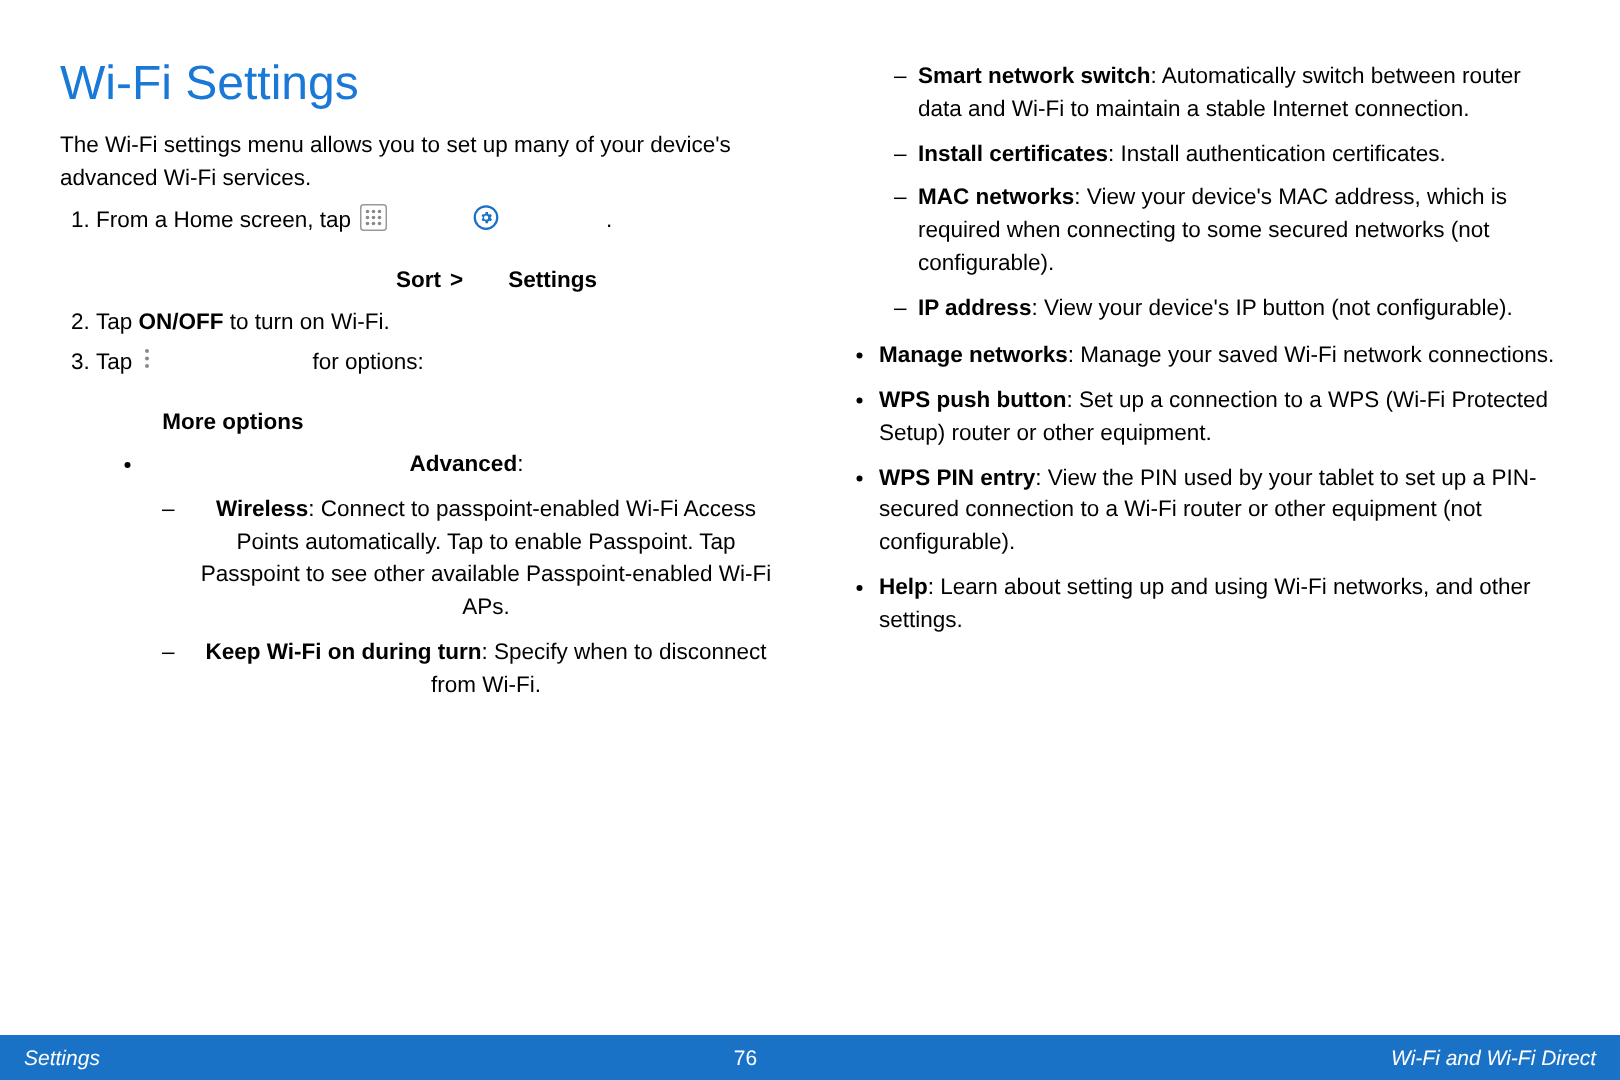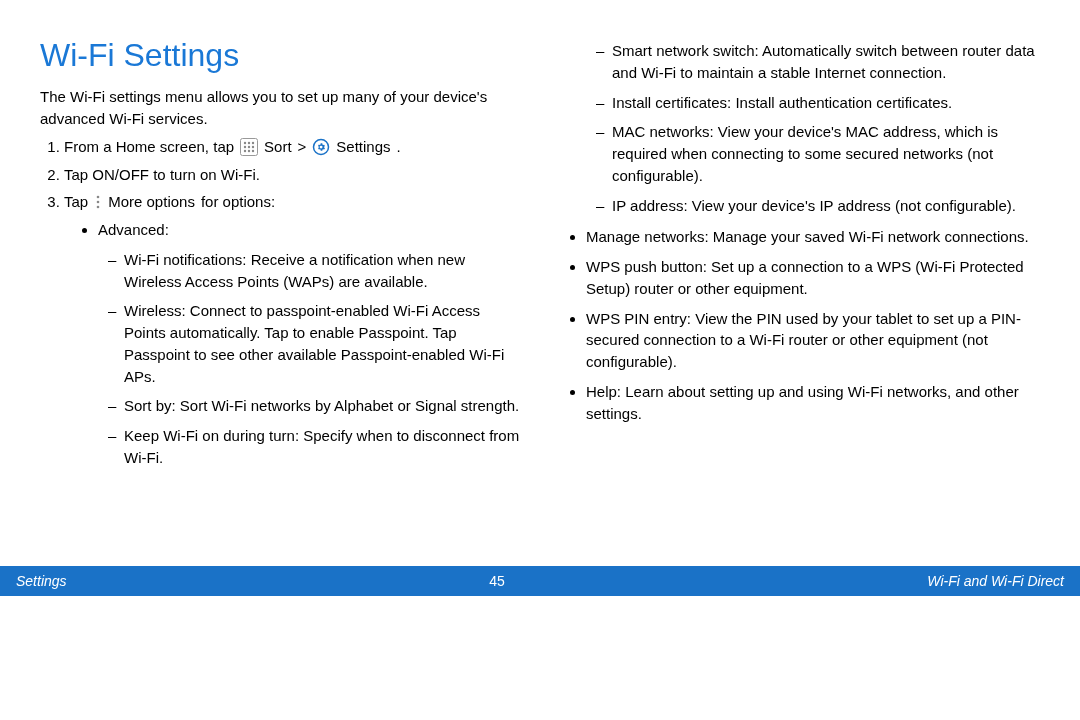--- a/index.html
+++ b/index.html
@@ -8,21 +8,21 @@
     width: 1080px;
     height: 720px;
     font-family: Arial, Helvetica, sans-serif;
     background: #fff;
     color: #000;
     overflow: hidden;
   }
   .page {
     display: flex;
     flex-direction: column;
-    height: 596px;
+    height: 720px;
     padding: 32px 40px 0 40px;
     box-sizing: border-box;
   }
   .columns {
     display: flex;
     flex: 1;
     gap: 32px;
   }
   .col {
     flex: 1;
@@ -39,49 +39,50 @@
   }
   ol.steps {
     padding-left: 24px;
     margin: 0 0 4px 0;
   }
   ol.steps > li {
     margin: 6px 0;
   }
   .step-line {
     display: flex;
-    align-items: center;
+    align-items: flex-start;
     flex-wrap: wrap;
     gap: 6px;
   }
   ul.bullets {
     padding-left: 18px;
     margin: 6px 0 0 16px;
     list-style: disc;
+    text-align: center;
   }
   ul.bullets > li {
     margin: 6px 0;
   }
   ul.dashes {
     padding-left: 16px;
     margin: 4px 0 0 0;
     list-style: none;
   }
   ul.dashes > li {
     position: relative;
     margin: 8px 0;
     padding-left: 10px;
   }
   ul.dashes > li::before {
     content: "–";
     position: absolute;
     left: -6px;
     color: #000;
   }
-  .bold { font-weight: 400; }
+  .bold { font-weight: 700; margin-top: 40px; }
   .apps-icon, .gear-icon, .more-icon {
     display: inline-flex;
     align-items: center;
     justify-content: center;
     vertical-align: middle;
   }
   .footer {
     background: #1a72c7;
     color: #fff;
     display: flex;
@@ -158,45 +159,43 @@
                 </svg>
             </span>
             <span class="bold">More options</span>
             <span> for options:</span>
           </span>
 
           <ul class="bullets">
             <li>
               <span class="bold">Advanced</span>:
               <ul class="dashes" id="left-dashes">
-                  <li><span class="bold">Wi-Fi notifications</span><span>: Receive a notification when new Wireless Access Points (WAPs) are available.</span></li>
                   <li><span class="bold">Wireless</span><span>: Connect to passpoint-enabled Wi-Fi Access Points automatically. Tap  to enable Passpoint. Tap Passpoint to see other available Passpoint-enabled Wi-Fi APs.</span></li>
-                  <li><span class="bold">Sort by</span><span>: Sort Wi-Fi networks by Alphabet  or Signal strength.</span></li>
                   <li><span class="bold">Keep Wi-Fi on during turn</span><span>: Specify when to disconnect from Wi-Fi.</span></li>
                 </ul>
             </li>
           </ul>
         </li>
       </ol>
     </div>
 
     <div class="col">
       <ul class="dashes" style="margin-left:30px;margin-top:6px" id="right-dashes">
           <li><span class="bold">Smart network switch</span><span>: Automatically switch between router data and Wi-Fi to maintain a stable Internet connection.</span></li>
           <li><span class="bold">Install certificates</span><span>: Install authentication certificates.</span></li>
           <li><span class="bold">MAC networks</span><span>: View your device's MAC address, which is required when connecting to some secured networks (not configurable).</span></li>
-          <li><span class="bold">IP address</span><span>: View your device's IP address (not configurable).</span></li>
+          <li><span class="bold">IP address</span><span>: View your device's IP button (not configurable).</span></li>
         </ul>
       <ul class="bullets-top" style="margin-left:14px;margin-top:10px" id="right-bullets">
           <li><span class="bold">Manage networks</span><span>: Manage your saved Wi-Fi network connections.</span></li>
           <li><span class="bold">WPS push button</span><span>: Set up a connection to a WPS (Wi-Fi Protected Setup) router or other equipment.</span></li>
           <li><span class="bold">WPS PIN entry</span><span>: View the PIN used by your tablet to set up a PIN-secured connection to a Wi-Fi router or other equipment (not configurable).</span></li>
           <li><span class="bold">Help</span><span>: Learn about setting up and using Wi-Fi networks, and other settings.</span></li>
         </ul>
     </div>
   </div>
 
   <div class="footer">
     <span>Settings</span>
-    <span class="page-num">45</span>
+    <span class="page-num">76</span>
     <span>Wi-Fi and Wi-Fi Direct</span>
   </div>
 </div>
 
 </body></html>

